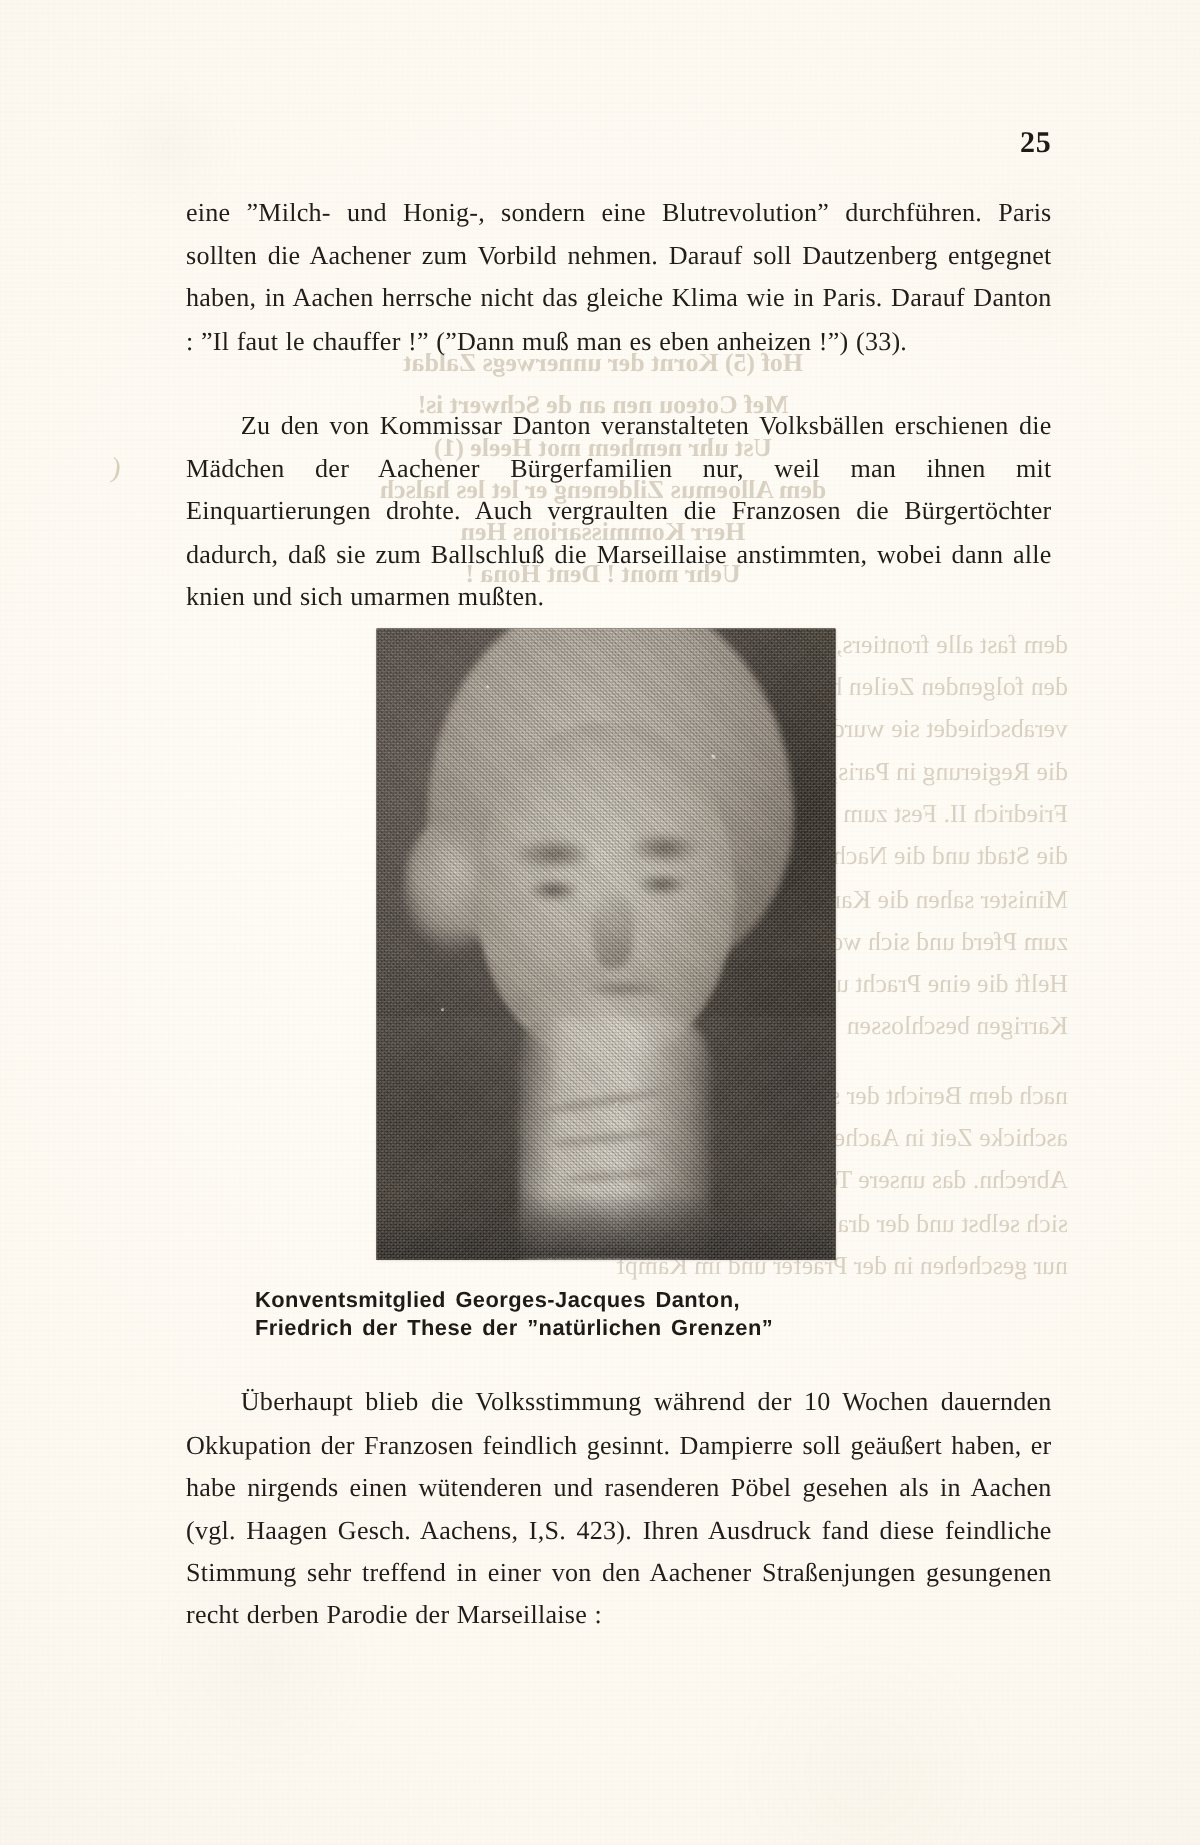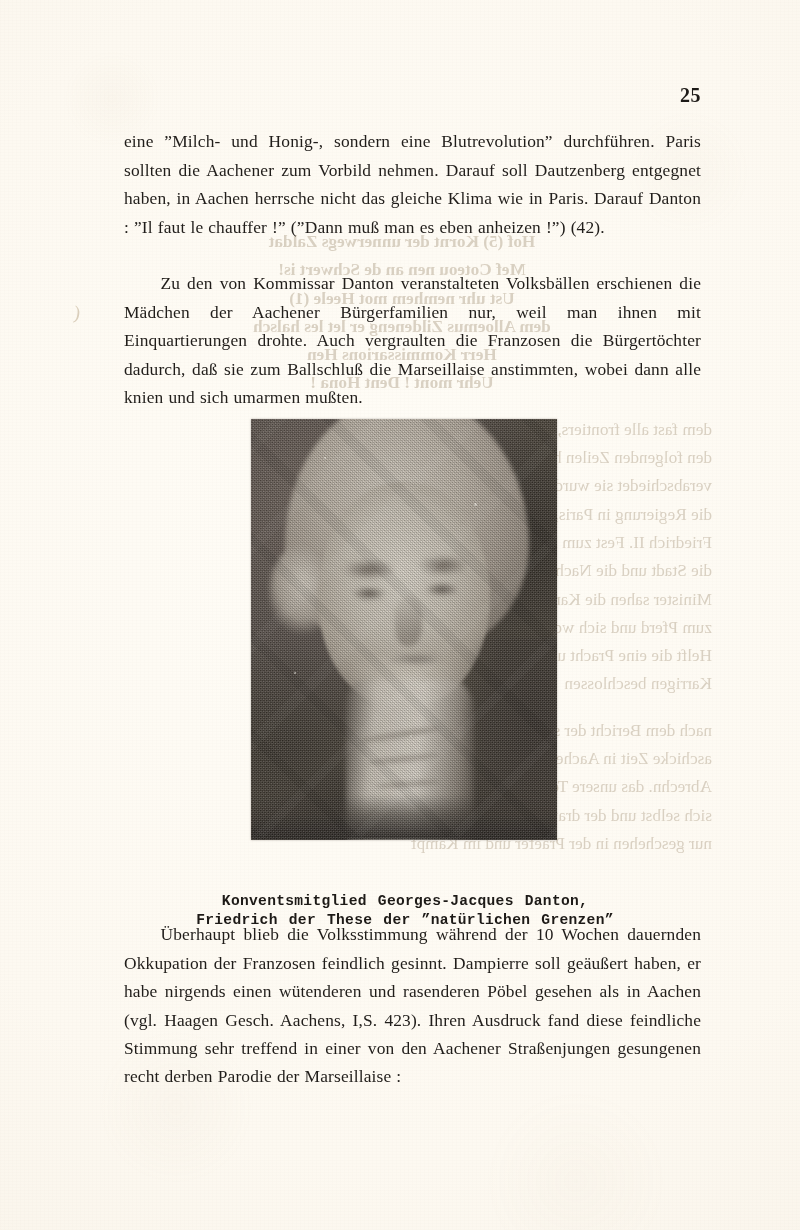--- a/index.html
+++ b/index.html
@@ -298,25 +298,24 @@
     position: absolute;
     background: #efeae0;
     border-radius: 50%;
     opacity: 0.8;
   }
 
   
   #caption {
     position: absolute;
     left: 170px;
-    top: 892px;
+    top: 858px;
     width: 470px;
     z-index: 4;
-    text-align: center;
-    font-family: Liberation Mono, monospace;
+    font-family: Liberation Sans, sans-serif;
     font-weight: bold;
     font-size: 14.6px;
     line-height: 18.6px;
     color: #1d1a17;
     letter-spacing: 0.3px;
     word-spacing: 2px;
   }
 </style>
 </head>
 <body>
@@ -348,21 +347,21 @@
     <div>sich selbst und der draufer weideten doch</div>
     <div>nur geschehen in der Praefer und im Kampf</div>
   </div>
 
   <div id="margin-mark">)</div>
 
   <div class="content">
 
     <div id="folio">25</div>
 
-    <p class="para" id="para1">eine ”Milch- und Honig-, sondern eine Blutrevolution” durchführen. Paris sollten die Aachener zum Vorbild nehmen. Darauf soll Dautzenberg entgegnet haben, in Aachen herrsche nicht das gleiche Klima wie in Paris. Darauf Danton : ”Il faut le chauffer !” (”Dann muß man es eben anheizen !”) (42).</p>
+    <p class="para" id="para1">eine ”Milch- und Honig-, sondern eine Blutrevolution” durchführen. Paris sollten die Aachener zum Vorbild nehmen. Darauf soll Dautzenberg entgegnet haben, in Aachen herrsche nicht das gleiche Klima wie in Paris. Darauf Danton : ”Il faut le chauffer !” (”Dann muß man es eben anheizen !”) (33).</p>
 
     <p class="para indent" id="para2">Zu den von Kommissar Danton veranstalteten Volksbällen erschienen die Mädchen der Aachener Bürgerfamilien nur, weil man ihnen mit Einquartierungen drohte. Auch vergraulten die Franzosen die Bürgertöchter dadurch, daß sie zum Ballschluß die Marseillaise anstimmten, wobei dann alle knien und sich umarmen mußten.</p>
 
     <div id="figure">
       <div id="ph-bg"></div>
       <div id="ph-bg2"></div>
       <div id="ph-wig"></div>
       <div id="ph-curl"></div>
       <div id="ph-face"></div>
       <div class="ph-brow" id="ph-brow-l"></div>

